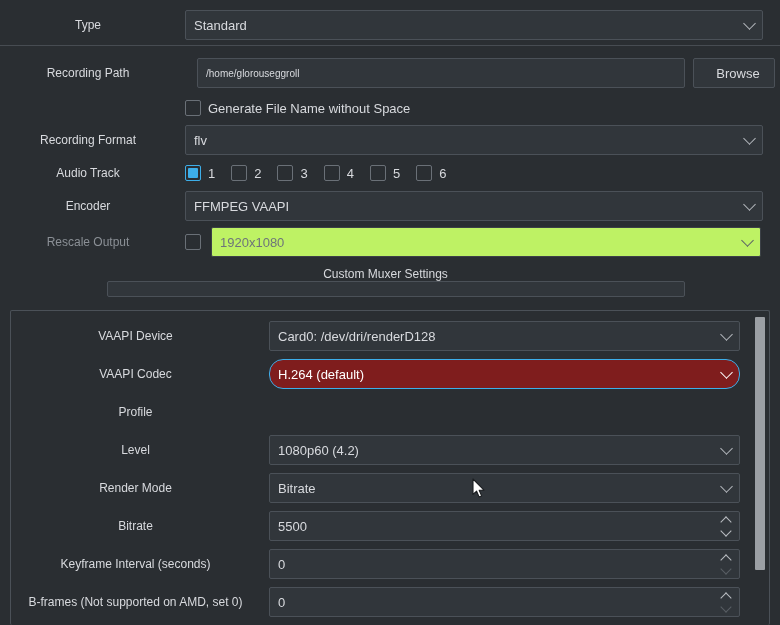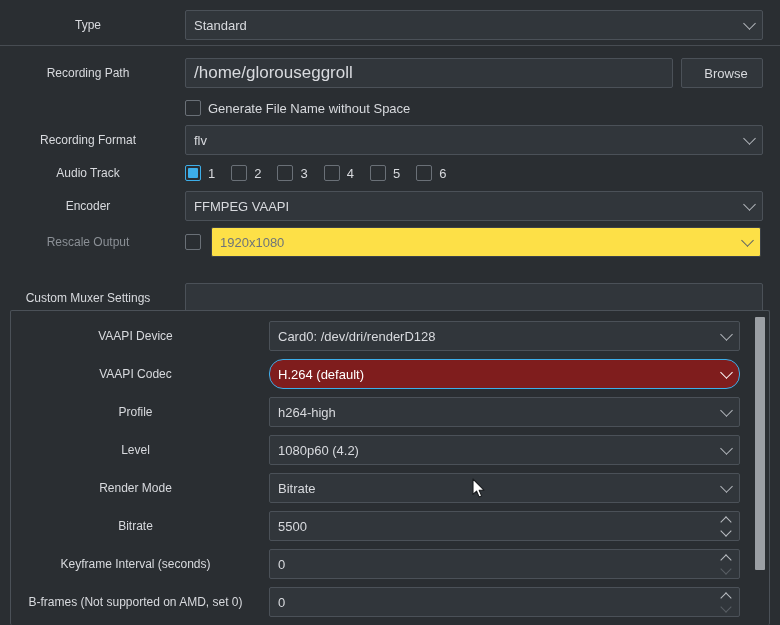--- a/index.html
+++ b/index.html
@@ -78,42 +78,43 @@
     border-color: #3daee9;
     color: #ffffff;
     border-radius: 14px;
   }
   .combo.selected .chev {
     border-right-color: #ffffff;
     border-bottom-color: #ffffff;
   }
 
   .combo.disabled {
-    background: #fde047;
+    background: #bef264;
     border-color: #3c4147;
     color: #6e747a;
   }
   .combo.disabled .chev {
     border-right-color: #5a6066;
     border-bottom-color: #5a6066;
   }
 
   
   .lineedit {
     height: 30px;
     background: #31363b;
     border: 1px solid #4b5158;
     border-radius: 2px;
     display: flex;
     align-items: center;
     padding: 0 8px;
-    font-size: 17px;
+    font-size: 10px;
     color: #d8dade;
     white-space: nowrap;
     overflow: hidden;
+    margin-left: 12px;
   }
 
   
   .spin {
     position: relative;
     height: 30px;
     background: #31363b;
     border: 1px solid #4b5158;
     border-radius: 2px;
     display: flex;
@@ -356,21 +357,21 @@
 
   <div class="row" style="top:229px;height:26px;">
     <div class="label dim">Rescale Output</div>
     <div class="cbox"></div>
     <div class="combo disabled" style="width:550px;margin-left:10px;">
       <span>1920x1080</span>
       <span class="chev"></span>
     </div>
   </div>
 
-  <div class="row" style="top:283px;height:30px;">
+  <div class="row" style="top:267px;height:30px;flex-direction:column;">
     <div class="label">Custom Muxer Settings</div>
     <div class="lineedit" style="width:578px;">
       <span></span>
     </div>
   </div>
 
   <div class="panel">
     <div class="panel-inner">
 
       <div class="row" style="top:10px;height:30px;">
@@ -384,24 +385,20 @@
       <div class="row" style="top:48px;height:30px;">
         <div class="label">VAAPI Codec</div>
         <div class="combo selected" style="width:471px;">
           <span>H.264 (default)</span>
           <span class="chev"></span>
         </div>
       </div>
 
       <div class="row" style="top:86px;height:30px;">
         <div class="label">Profile</div>
-        <div class="combo" style="width:471px;">
-          <span>h264-high</span>
-          <span class="chev"></span>
-        </div>
       </div>
 
       <div class="row" style="top:124px;height:30px;">
         <div class="label">Level</div>
         <div class="combo" style="width:471px;">
           <span>1080p60 (4.2)</span>
           <span class="chev"></span>
         </div>
       </div>
 

